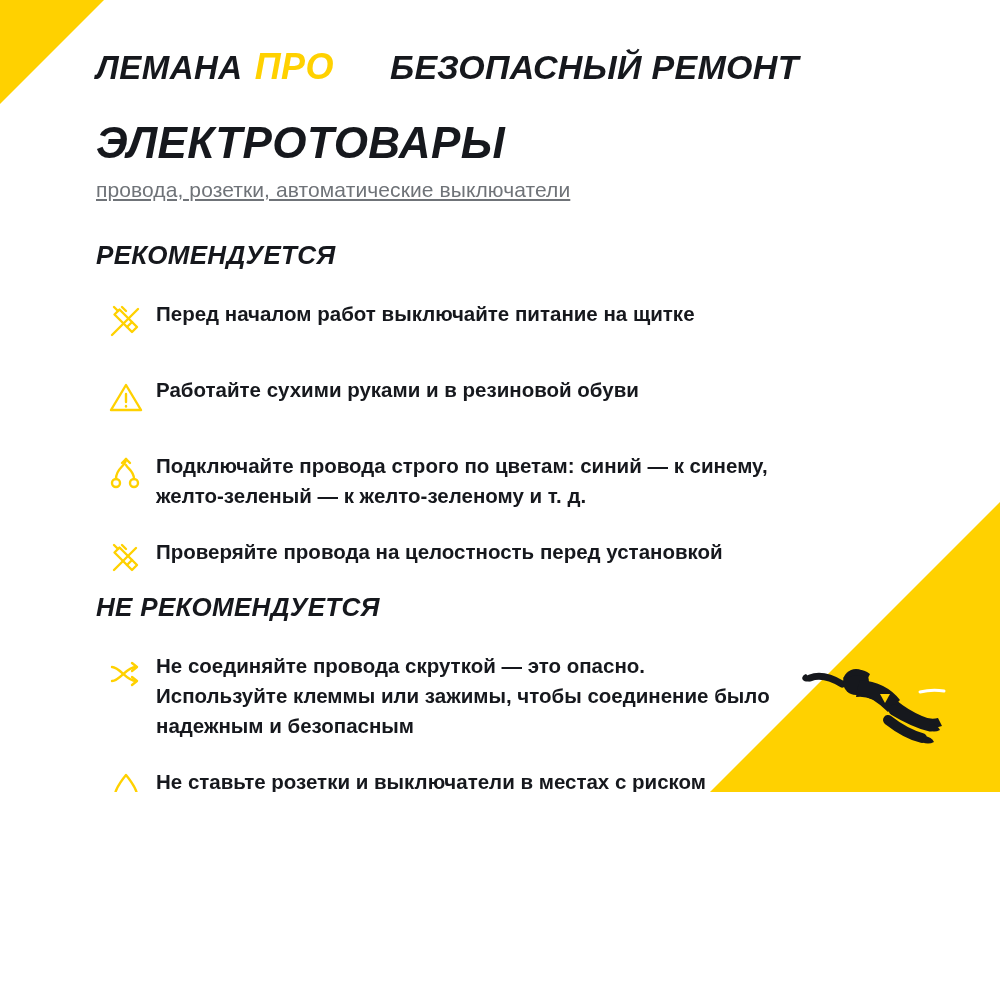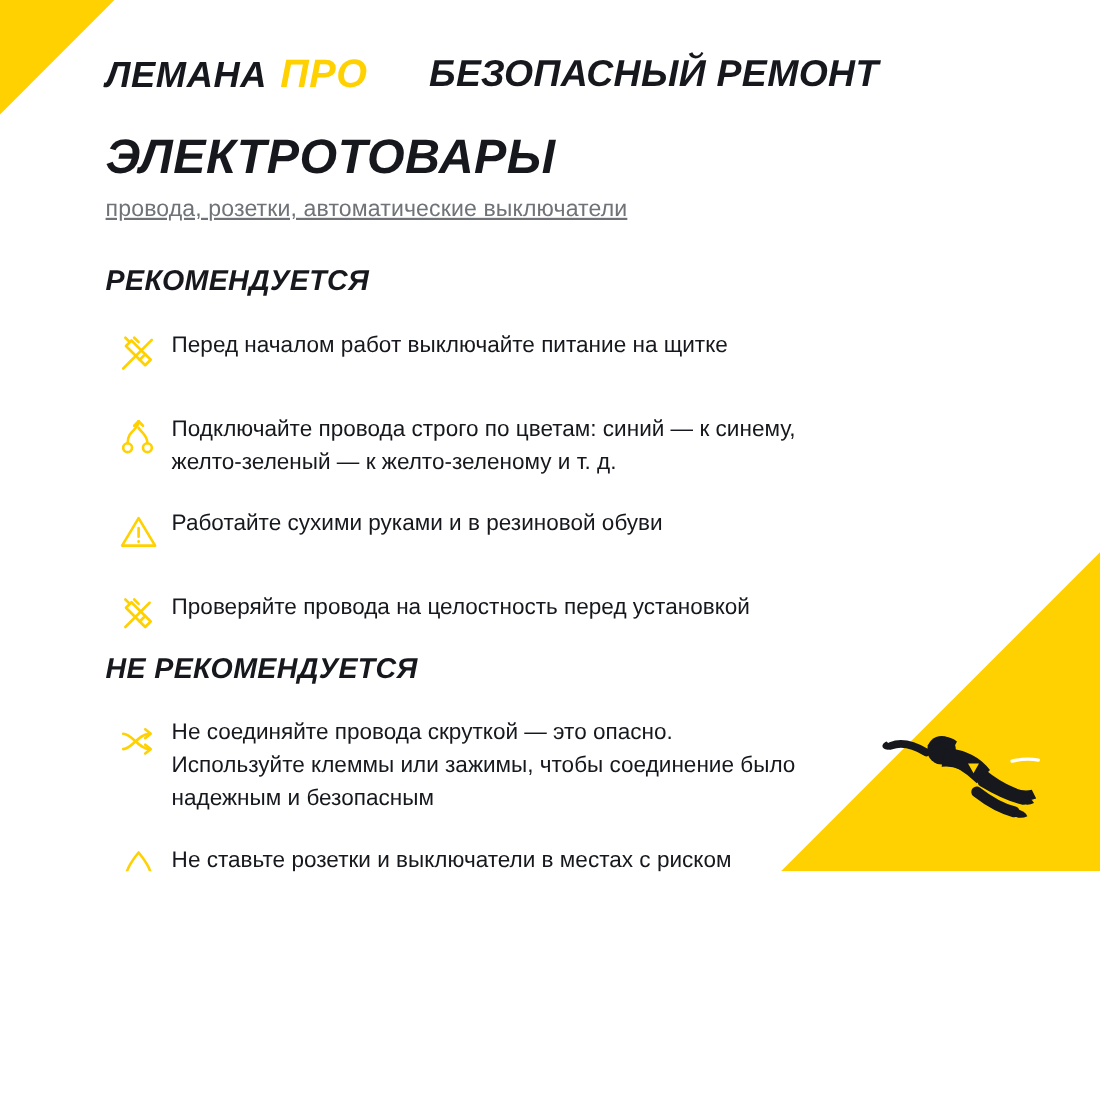--- a/index.html
+++ b/index.html
@@ -121,21 +121,21 @@
     height: 48px;
     display: flex;
     align-items: flex-start;
     justify-content: center;
     padding-top: 2px;
   }
   .item-text {
     font-size: 20.5px;
     line-height: 30px;
     color: #16181d;
-    font-weight: 400;
+    font-weight: 700;
     max-width: 720px;
   }
   .item-text .line { display: block; }
   
   .mascot {
     position: absolute;
     right: 32px;
     bottom: 38px;
     width: 170px;
     height: 120px;
@@ -168,20 +168,33 @@
         <svg width="40" height="44" viewBox="0 0 40 44" fill="none" stroke="#FFD100" stroke-width="2.4" stroke-linecap="round" stroke-linejoin="round">
           <path d="M12 10 L8 6"></path>
           <path d="M20 10 L16 6"></path>
           <path d="M8.5 13.5 L21 26 L26 21 L13.5 8.5 Z"></path>
           <path d="M26 21 L31 26 L26 31 L21 26"></path>
           <path d="M32 8 L6 34"></path>
         </svg>
       </div>
       <div class="item-text">
         <span class="line">Перед началом работ выключайте питание на щитке</span>
+      </div>
+    </div>
+
+    <div class="item">
+      <div class="item-icon">
+        <svg width="40" height="44" viewBox="0 0 40 44" fill="none" stroke="#FFD100" stroke-width="2.4" stroke-linecap="round" stroke-linejoin="round">
+          <path d="M20 8 L35 33 L5 33 Z"></path>
+          <path d="M20 17 L20 25"></path>
+          <path d="M20 29 L20 29.5"></path>
+        </svg>
+      </div>
+      <div class="item-text">
+        <span class="line">Работайте сухими руками и в резиновой обуви</span>
       </div>
     </div>
 
     <div class="item">
       <div class="item-icon">
         <svg width="40" height="44" viewBox="0 0 40 44" fill="none" stroke="#FFD100" stroke-width="2.4" stroke-linecap="round" stroke-linejoin="round">
           <circle cx="10" cy="30" r="4"></circle>
           <circle cx="28" cy="30" r="4"></circle>
           <path d="M10 26 C10 14, 20 14, 20 6"></path>
           <path d="M28 26 C28 18, 22 16, 20 12"></path>
@@ -191,33 +204,20 @@
       </div>
       <div class="item-text">
         <span class="line">Подключайте провода строго по цветам: синий — к синему,</span>
         <span class="line">желто-зеленый — к желто-зеленому и т. д.</span>
       </div>
     </div>
 
     <div class="item">
       <div class="item-icon">
         <svg width="40" height="44" viewBox="0 0 40 44" fill="none" stroke="#FFD100" stroke-width="2.4" stroke-linecap="round" stroke-linejoin="round">
-          <path d="M20 8 L35 33 L5 33 Z"></path>
-          <path d="M20 17 L20 25"></path>
-          <path d="M20 29 L20 29.5"></path>
-        </svg>
-      </div>
-      <div class="item-text">
-        <span class="line">Работайте сухими руками и в резиновой обуви</span>
-      </div>
-    </div>
-
-    <div class="item">
-      <div class="item-icon">
-        <svg width="40" height="44" viewBox="0 0 40 44" fill="none" stroke="#FFD100" stroke-width="2.4" stroke-linecap="round" stroke-linejoin="round">
           <path d="M12 10 L8 6"></path>
           <path d="M20 10 L16 6"></path>
           <path d="M8.5 13.5 L21 26 L26 21 L13.5 8.5 Z"></path>
           <path d="M26 21 L31 26 L26 31 L21 26"></path>
           <path d="M30 9 L8 31"></path>
         </svg>
       </div>
       <div class="item-text">
         <span class="line">Проверяйте провода на целостность перед установкой</span>
       </div>

